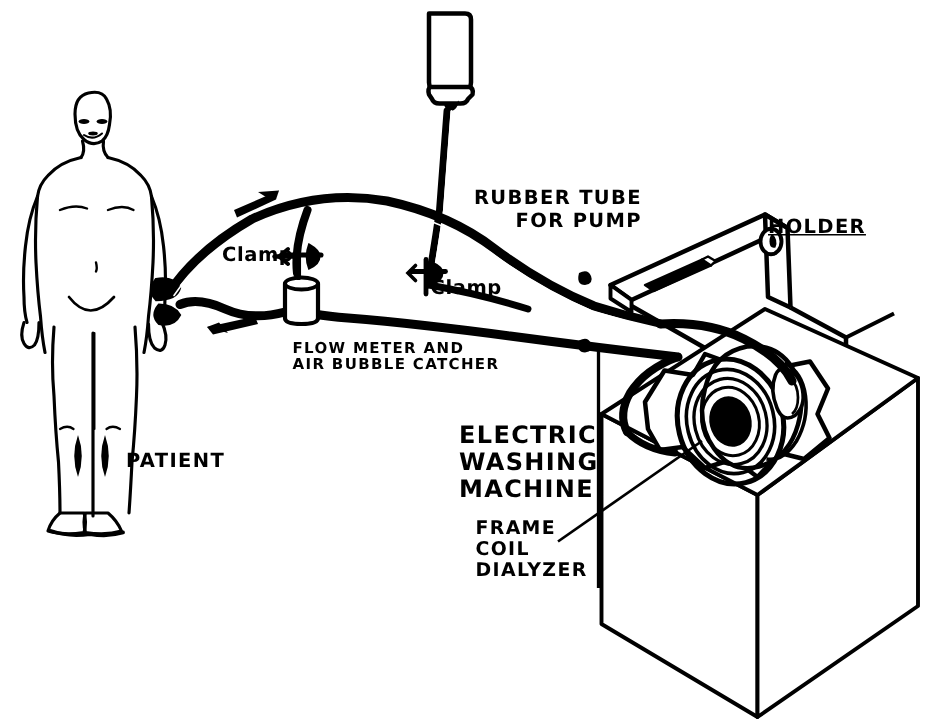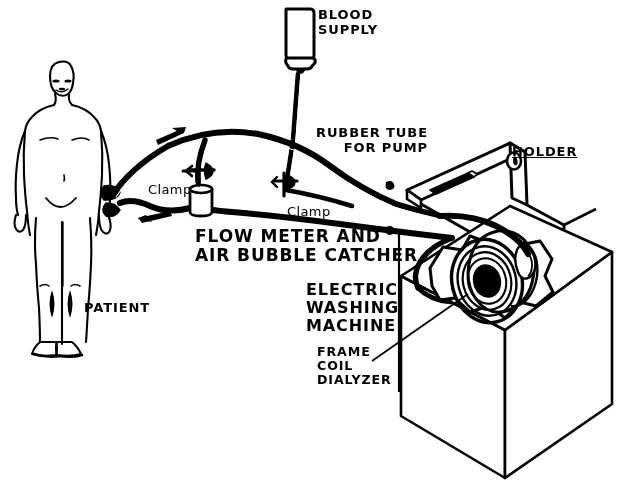--- a/index.html
+++ b/index.html
@@ -34,29 +34,28 @@
     letter-spacing: 0.9px;
     line-height: 1.12;
     white-space: pre;
     text-transform: uppercase;
     font-size: 13px;
   }
   .dgm-label.small-cap {
     text-transform: none;
     letter-spacing: 0.4px;
     font-size: 12.5px;
-    font-weight: normal;
-    margin-top: 19px;
+    font-weight: bold;
   }
   #label-blood-supply { left: 318px; top: 8px; }
   #label-rubber-tube  { left: 316px; top: 126px; text-align: right; }
   #label-holder       { left: 512px; top: 145px; text-decoration: underline; }
   #label-clamp-left   { left: 148px; top: 164px; font-size: 13px; }
   #label-clamp-right  { left: 287px; top: 186px; font-size: 13px; }
-  #label-flow-meter   { left: 195px; top: 227px; font-size: 17px; }
+  #label-flow-meter   { left: 195px; top: 227px; font-size: 10px; }
   #label-electric     { left: 306px; top: 281px; font-size: 16px; }
   #label-frame-coil   { left: 305px; top: 345px; font-size: 12.6px; margin-left: 12px; }
   #label-patient      { left: 84px;  top: 301px; }
 </style>
 </head>
 <body>
 
 <div id="figure-root">
 
   <svg id="figure-svg" viewBox="0 0 626 480" xmlns="http://www.w3.org/2000/svg">
@@ -237,22 +236,20 @@
       <path d="M170 211 L138 218 L142 223 L172 216 z"></path>
       <path d="M138 218 L152 222 L146 215 z"></path>
     </g>
 
     <path d="M372 361 L468 294" fill="none" stroke="#000000" stroke-width="1.8"></path>
 
     <path d="M399 232 L399 392" fill="none" stroke="#000000" stroke-width="2.2"></path>
 
   </svg>
 
-  <div class="dgm-label" id="label-blood-supply">BLOOD
-SUPPLY</div>
 
   <div class="dgm-label" id="label-rubber-tube">RUBBER TUBE
 FOR PUMP</div>
 
   <div class="dgm-label" id="label-holder">HOLDER</div>
 
   <div class="dgm-label small-cap" id="label-clamp-left">Clamp</div>
 
   <div class="dgm-label small-cap" id="label-clamp-right">Clamp</div>
 

